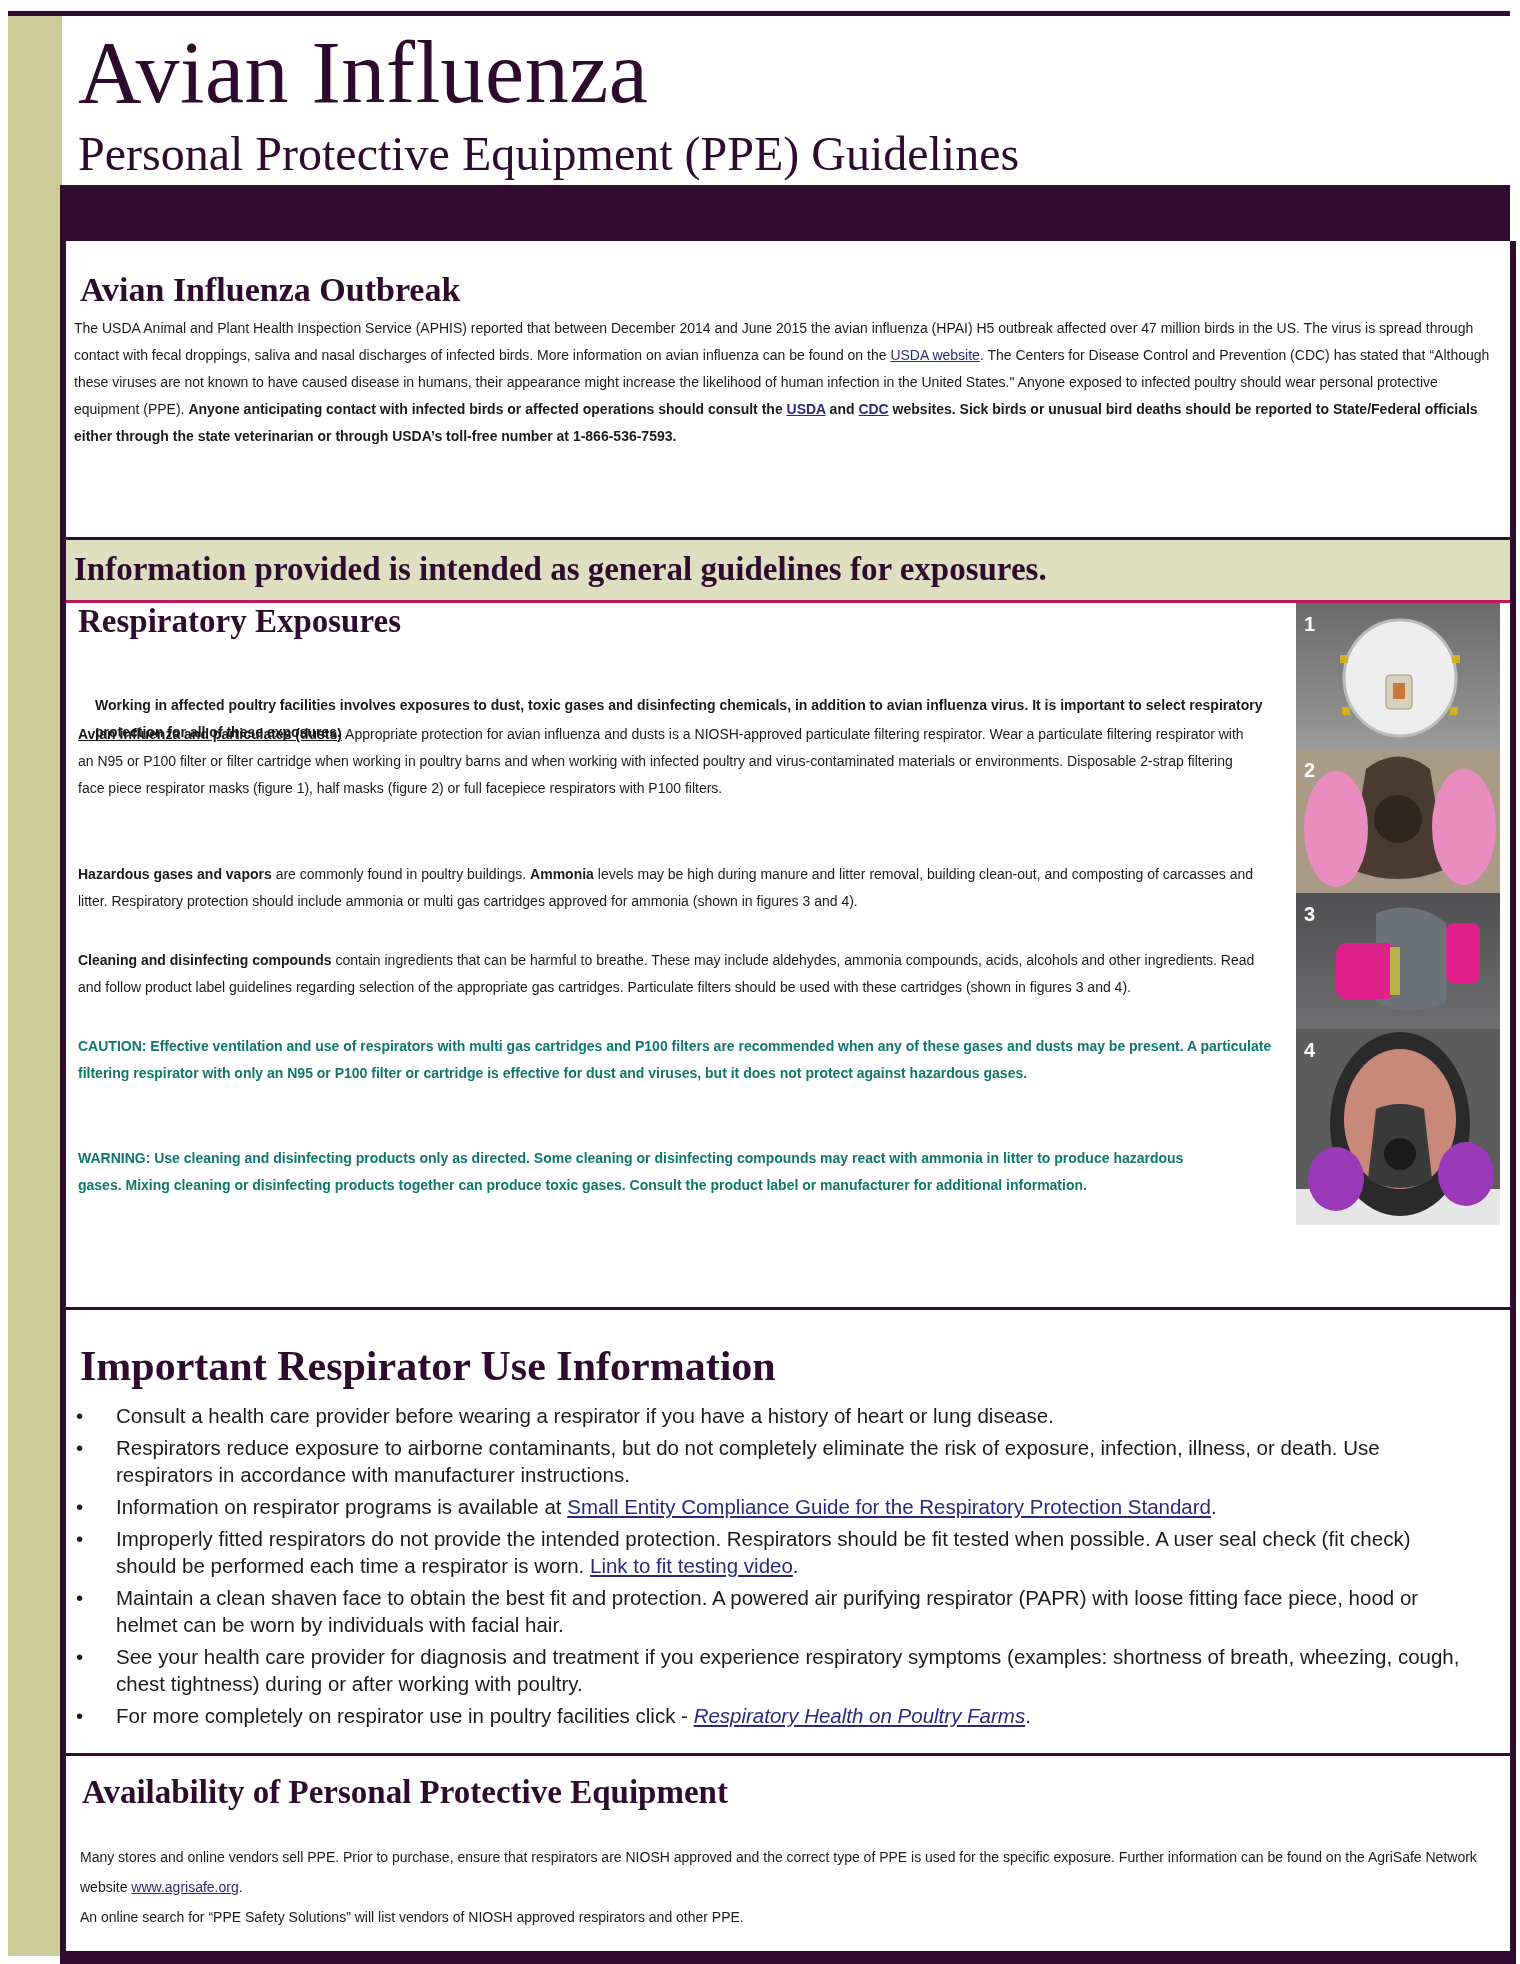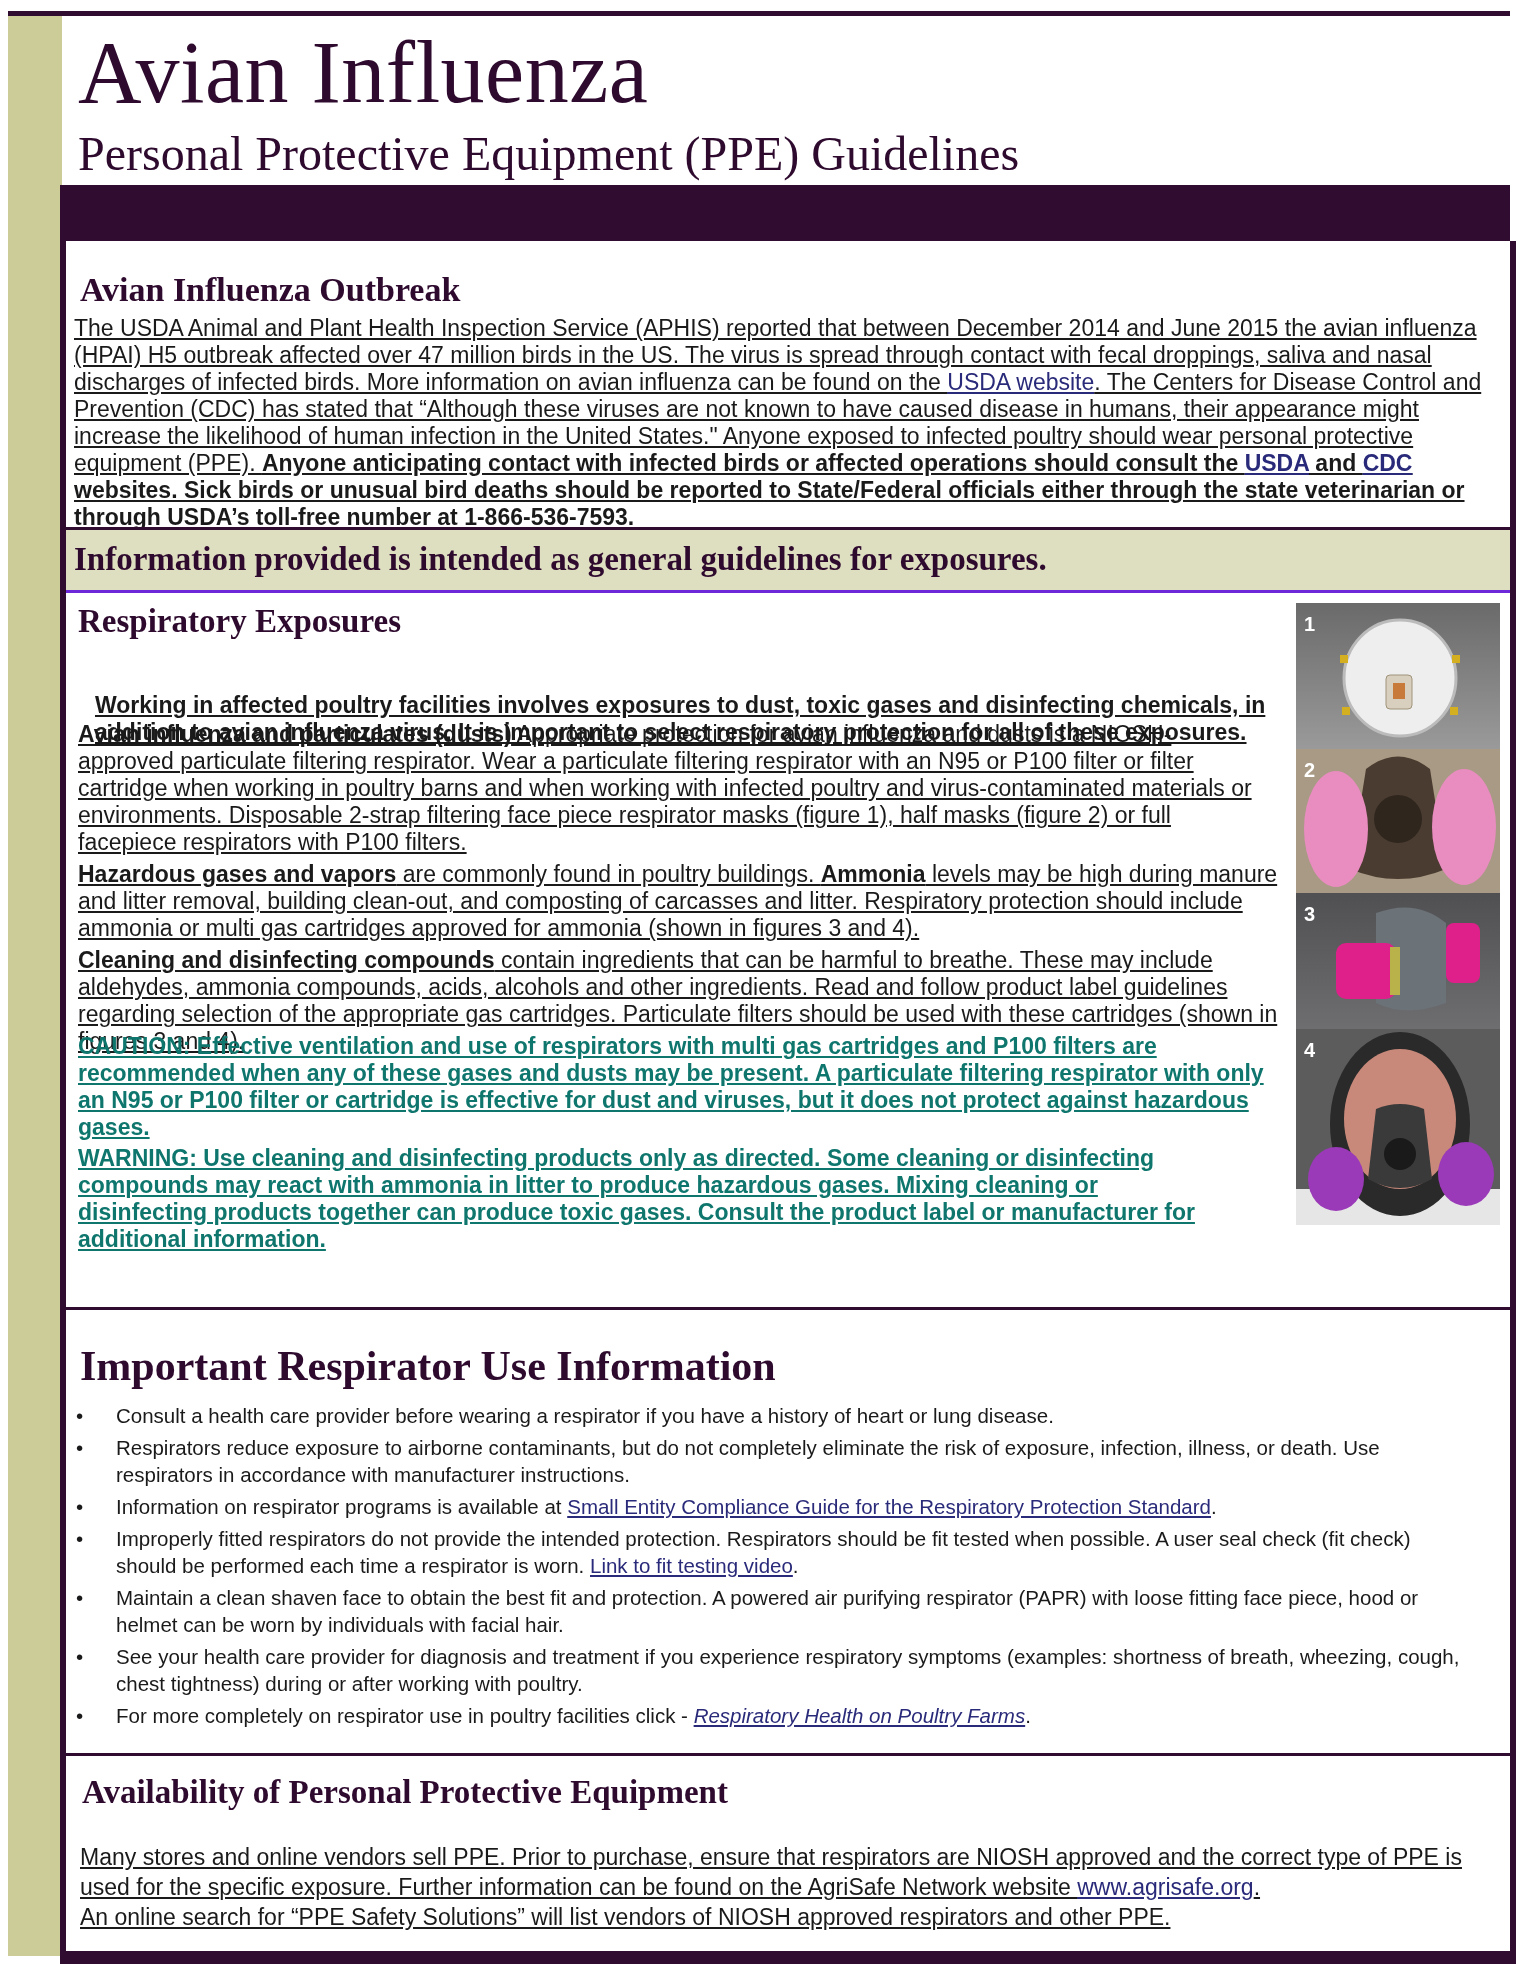--- a/index.html
+++ b/index.html
@@ -11,25 +11,25 @@
            font-size:88px; line-height:110px; color:#2e0a2e; letter-spacing:0.5px; }
   .subtitle { position:absolute; left:78px; top:124px; font-family:"Liberation Serif", serif;
               font-size:48px; line-height:60px; color:#2e0a2e; }
   .band { position:absolute; left:60px; top:185px; width:1450px; height:56px; background:#300c30; }
   .frame { position:absolute; left:60px; top:241px; width:1444px; height:1710px;
            border-left:6px solid #300c30; border-right:6px solid #300c30; border-bottom:14px solid #300c30; background:#fff; }
   .sec { position:absolute; left:0; width:1512px; }
   .sec-line { position:absolute; left:0; width:1444px; height:3px; background:#300c30; }
   h2 { margin:0; font-family:"Liberation Serif", serif; font-weight:bold; color:#2e0a2e; }
   .h-out { position:absolute; left:14px; top:30px; font-size:34px; }
-  .p { position:absolute; font-size:23px; line-height:27px; color:#1a1a1a;text-decoration:underline; }
+  .p { position:absolute; font-size:14px; line-height:27px; color:#1a1a1a; }
   .p b { font-weight:bold; }
   a, .lnk { color:#2a2a7a; text-decoration:underline; }
-  .beige { position:absolute; left:0; top:286px; width:1444px; height:60px; background:#dedec0;
-           border-top:3px solid #300c30; border-bottom:3px solid #6d28d9; }
+  .beige { position:absolute; left:0; top:296px; width:1444px; height:60px; background:#dedec0;
+           border-top:3px solid #300c30; border-bottom:3px solid #be185d; }
   .beige-text { position:absolute; left:8px; top:8px; font-family:"Liberation Serif", serif; font-weight:bold;
                 font-size:33px; line-height:42px; color:#2e0a2e; }
   .red { color:#0f766e; font-weight:bold; }
   .photos { position:absolute; left:1230px; top:424px; width:204px; }
   .photo { position:relative; width:204px; overflow:hidden; }
   .photo .num { position:absolute; left:8px; top:10px; color:#fff; font-size:20px; font-weight:bold; }
   ul.bul { position:absolute; left:0; margin:0; padding:0; list-style:none; }
   ul.bul li { position:relative; padding-left:50px; font-size:20.5px; line-height:27px; margin-bottom:5px; width:1360px; }
   ul.bul li .dot { position:absolute; left:10px; top:0; }
 </style>

